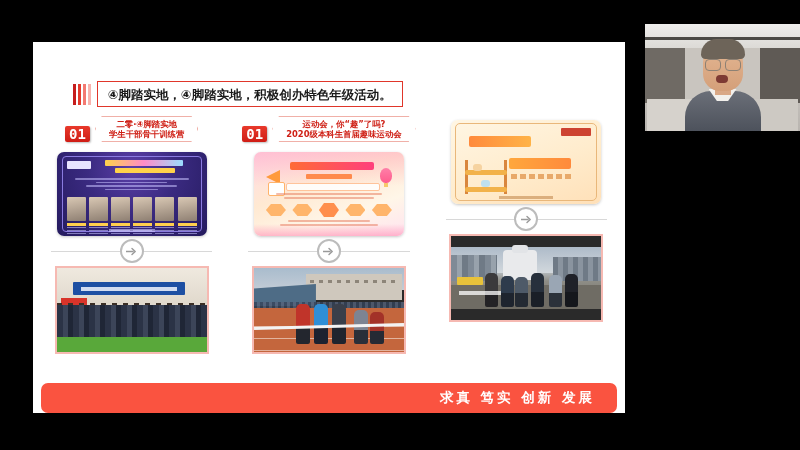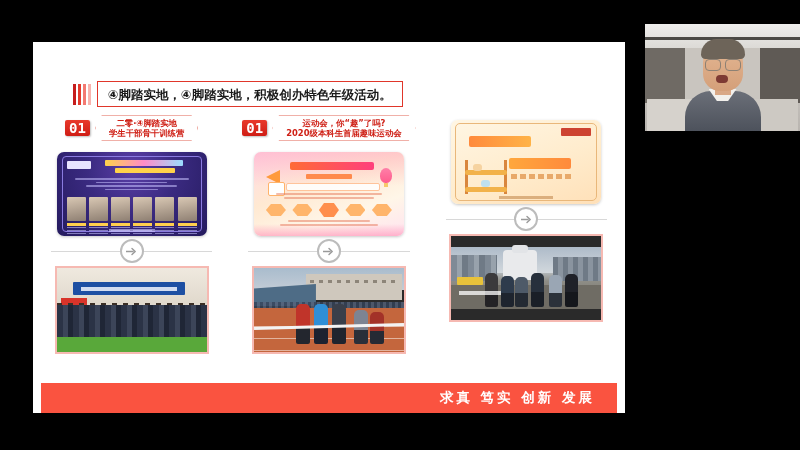--- a/index.html
+++ b/index.html
@@ -21,21 +21,21 @@
   .bars i:nth-child(3){background:#f37a72;}
   .bars i:nth-child(4){background:#f8b3ad;}
   .subtitle-box{border:1.4px solid #e0362a;background:#fff;padding:2px 10px;}
   .subtitle-box span{font-size:12.5px;font-weight:bold;color:#1a1a1a;white-space:nowrap;}
 
   
   .columns{position:absolute;left:0;top:68px;width:592px;height:300px;display:flex;}
   .col{width:197.3px;display:flex;flex-direction:column;align-items:center;}
 
   
-  .chip{display:flex;align-items:center;height:28px;margin-top:4px;}
+  .chip{display:flex;align-items:flex-end;height:28px;margin-top:4px;}
   .chip .num{width:25px;background:linear-gradient(180deg,#e8392b 0%,#cf1d15 100%);
      color:#fff;font-size:14px;font-weight:bold;display:flex;align-items:center;justify-content:center;
      font-family:"DejaVu Sans Mono","Liberation Mono",monospace;border-radius:2px;
      box-shadow:1px 1px 2px rgba(0,0,0,.25);}
   .chip .ribbon{position:relative;margin-left:5px;padding:2px 13px 2px 13px;
      border:1px solid #f0b0a8;background:#fff;display:flex;flex-direction:column;justify-content:center;
      align-items:center;clip-path:polygon(7px 0,calc(100% - 7px) 0,100% 50%,calc(100% - 7px) 100%,7px 100%,0 50%);}
   .chip .ribbon .l1,.chip .ribbon .l2{font-size:8.4px;font-weight:bold;color:#cf2016;white-space:nowrap;line-height:1.22;}
 
   
@@ -159,21 +159,21 @@
   .ph-c .p{position:absolute;bottom:2px;width:13px;height:34px;border-radius:5px 5px 2px 2px;}
   .ph-c .c1{left:34px;background:linear-gradient(180deg,#3b3a3c 55%,#242326 55%);}
   .ph-c .c2{left:50px;background:linear-gradient(180deg,#2e3b4c 55%,#1e242e 55%);height:31px;}
   .ph-c .c3{left:64px;background:linear-gradient(180deg,#4e5a68 55%,#242a33 55%);height:30px;}
   .ph-c .c4{left:80px;background:linear-gradient(180deg,#27303c 55%,#1a1f27 55%);}
   .ph-c .c5{left:98px;background:linear-gradient(180deg,#9aa6b4 55%,#2b313a 55%);height:32px;}
   .ph-c .c6{left:114px;background:linear-gradient(180deg,#1f2128 55%,#15171c 55%);height:33px;}
   .ph-c .sub{position:absolute;left:8px;bottom:14px;width:42px;height:4px;background:rgba(255,255,255,.75);}
 
   
-  .footer{position:absolute;left:8px;bottom:0;width:576px;height:30px;background:#fa5340;display:flex;align-items:center;justify-content:flex-end;}
+  .footer{position:absolute;left:8px;bottom:0;width:576px;height:30px;background:#fa5340;display:flex;align-items:center;justify-content:flex-end;border-radius:7px;}
   .footer span{color:#fff;font-size:13.5px;font-weight:bold;letter-spacing:3px;margin-right:22px;}
 
   
   #webcam{position:absolute;right:0;top:0;width:175px;height:131px;background:#000;overflow:hidden;}
   #webcam .vid{position:absolute;left:20px;top:24px;width:155px;height:107px;overflow:hidden;
      background:linear-gradient(180deg,#d9d6d1 0%,#cbc7c2 42%,#b9b5b0 100%);}
   #webcam .ceil{position:absolute;left:0;right:0;top:0;height:22%;background:linear-gradient(180deg,#efeeec,#dcdad6);}
   #webcam .ceil i{position:absolute;left:0;right:0;top:55%;height:3px;background:#4b4945;}
   #webcam .wallL{position:absolute;left:0;top:22%;width:26%;height:52%;background:#6f6a64;}
   #webcam .wallR{position:absolute;right:0;top:22%;width:26%;height:52%;background:#5f5a55;}

